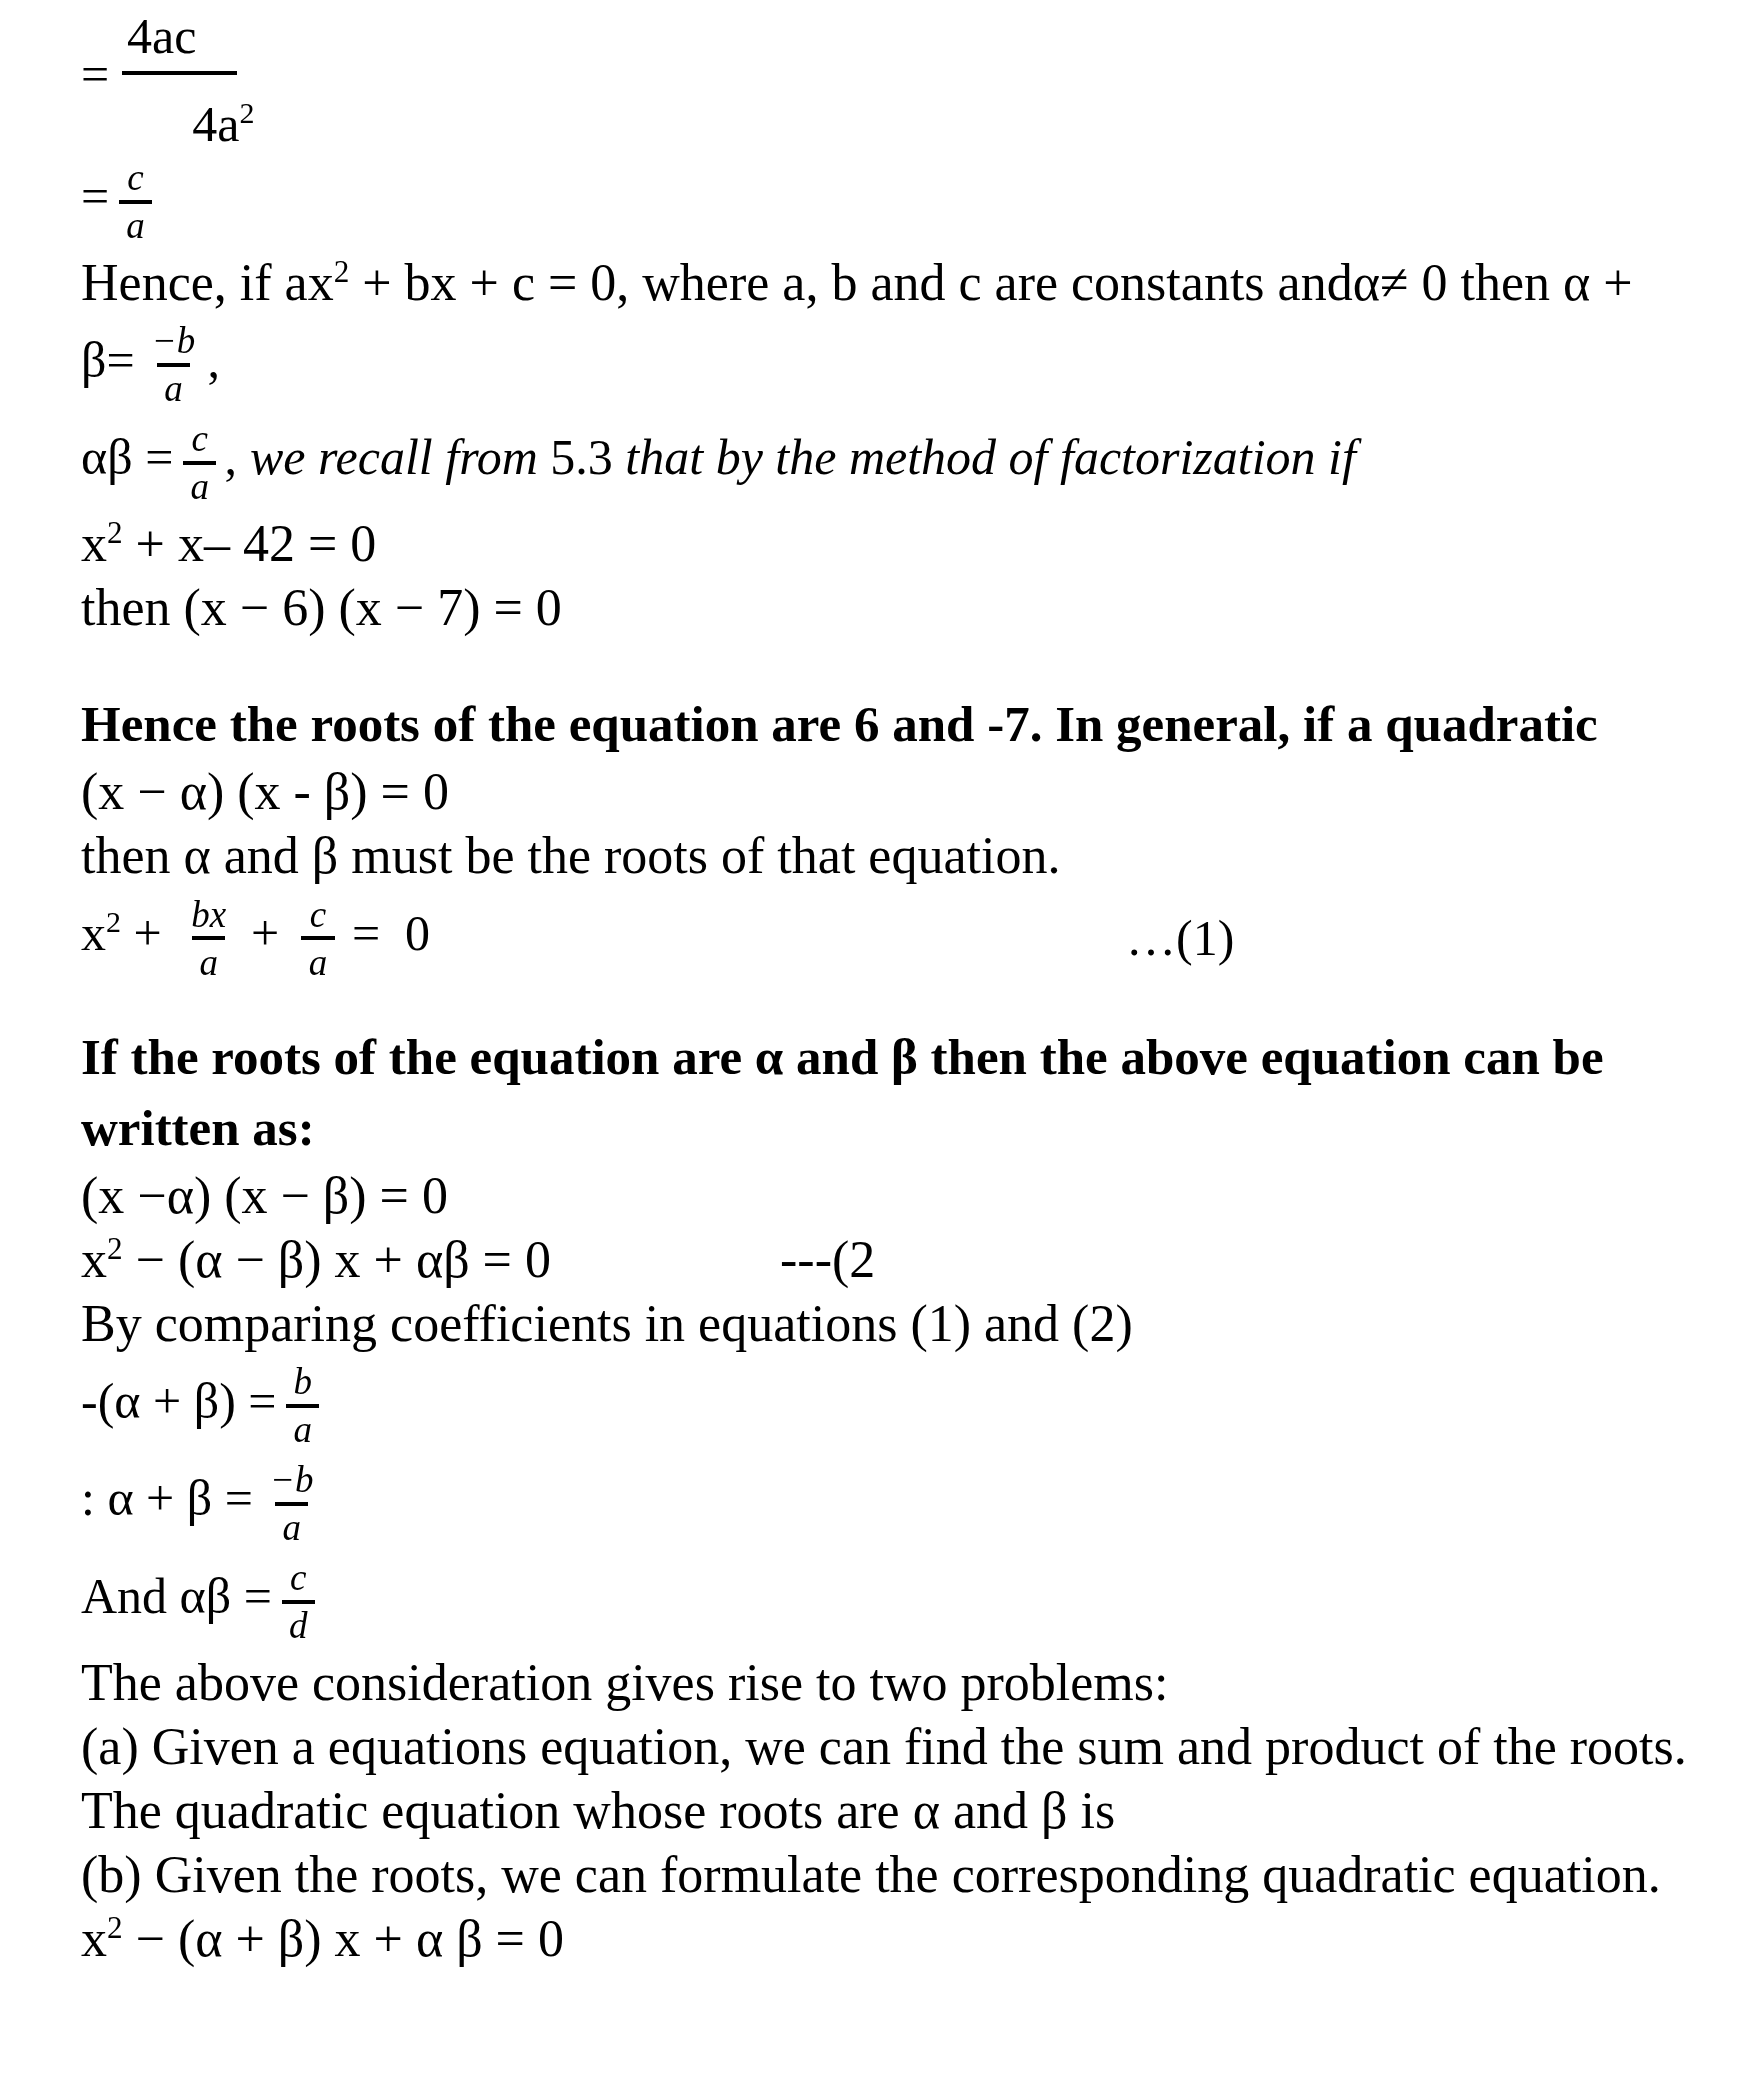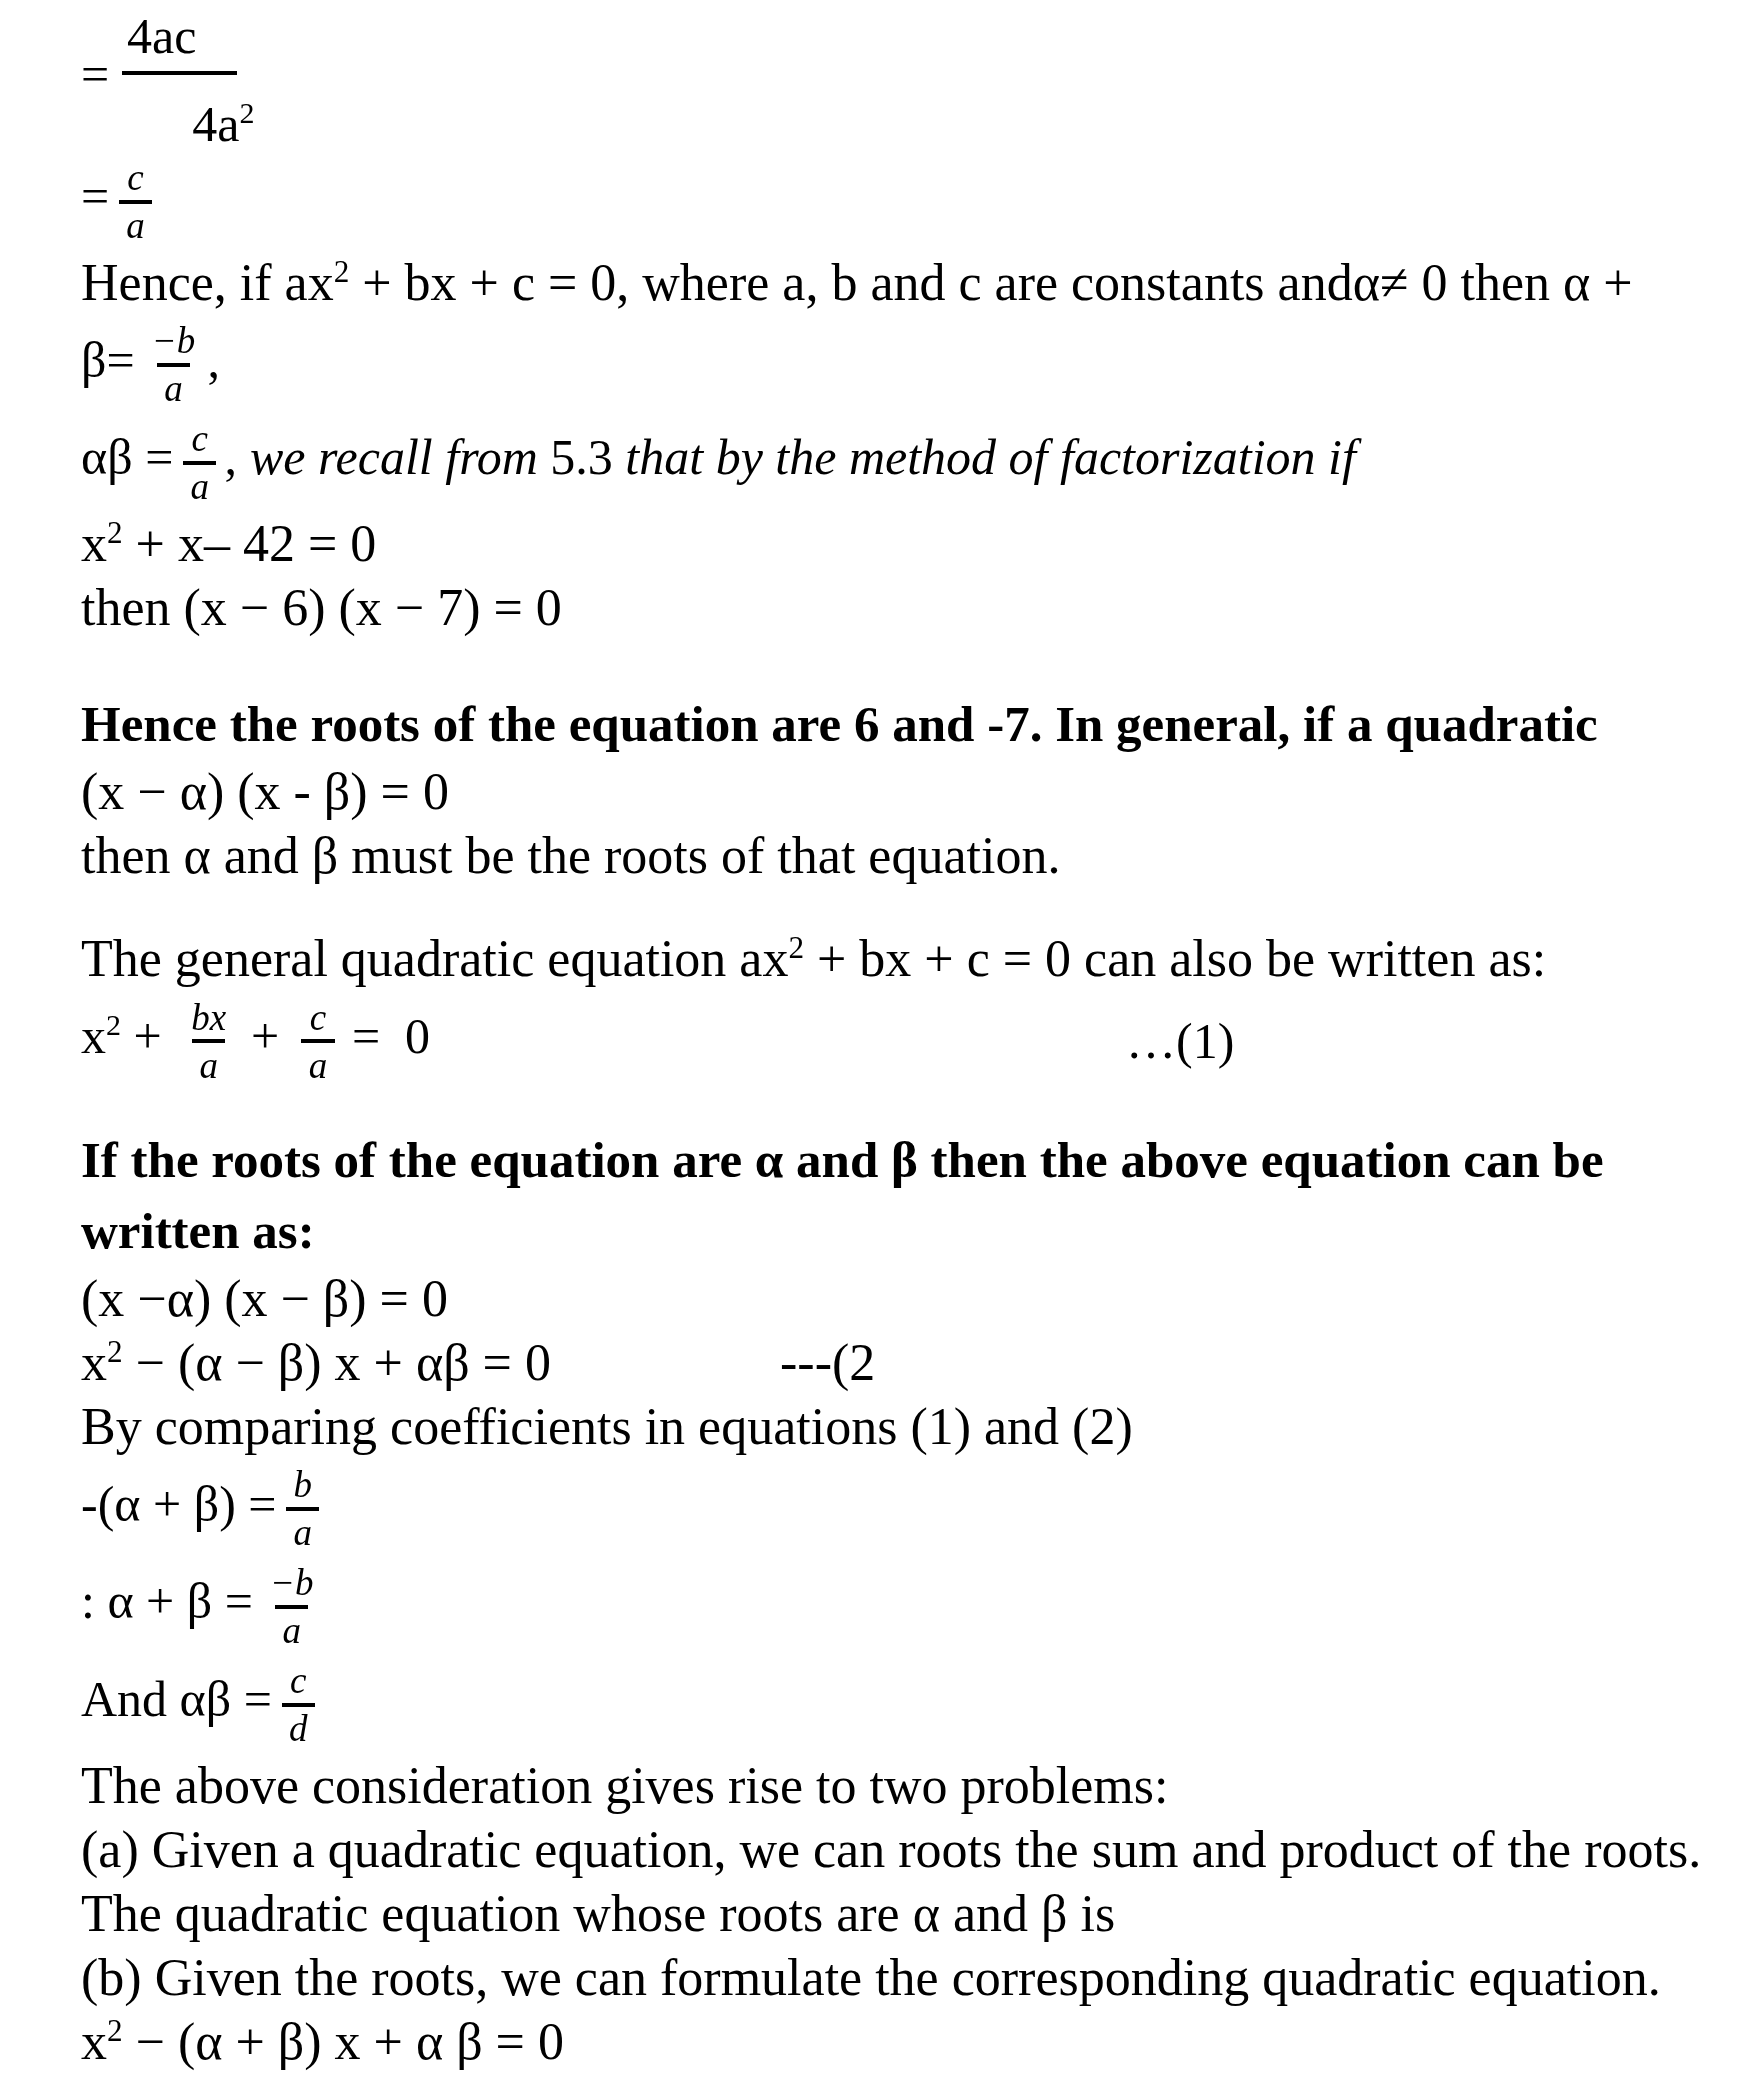--- a/index.html
+++ b/index.html
@@ -103,21 +103,20 @@
   <div class="line"><span>x</span><sup>2</sup><span> + x– 42 = 0</span></div>
 
   <div class="line">then (x − 6) (x − 7) = 0</div>
 
   <div class="boldline mt-h1">Hence the roots of the equation are 6 and -7. In general, if a quadratic</div>
 
 
   <div class="line">(x − α) (x - β) = 0</div>
   <div class="line">then α and β must be the roots of that equation.</div>
 
-  <div class="line mt-p3"><span>The general quadratic equation ax</span><sup>2</sup><span> + bx + c = 0 can also be written as:</span></div>
 
   <div class="fline"><span>x</span><sup>2</sup><span> + </span><span class="frac">
         <span class="num">bx</span>
         <span class="den">a</span>
       </span><span> + </span><span class="frac">
         <span class="num">c</span>
         <span class="den">a</span>
       </span><span> = &nbsp;0</span><span class="ref1">…(1)</span></div>
 
   <div class="boldline mt-h2">If the roots of the equation are α and β then the above equation can be</div>
@@ -138,20 +137,20 @@
         <span class="num">−b</span>
         <span class="den">a</span>
       </span></div>
 
   <div class="fline"><span>And αβ =</span><span class="frac">
         <span class="num">c</span>
         <span class="den">d</span>
       </span></div>
 
   <div class="line">The above consideration gives rise to two problems:</div>
-  <div class="line">(a) Given a quadratic equation, we can roots the sum and product of the roots.</div>
+  <div class="line">(a) Given a equations equation, we can find the sum and product of the roots.</div>
   <div class="line">The quadratic equation whose roots are α and β is</div>
   <div class="line">(b) Given the roots, we can formulate the corresponding quadratic equation.</div>
 
   <div class="line"><span>x</span><sup>2</sup><span> − (α + β) x + α β = 0</span></div>
 
 </div>
 
 
 </body></html>

